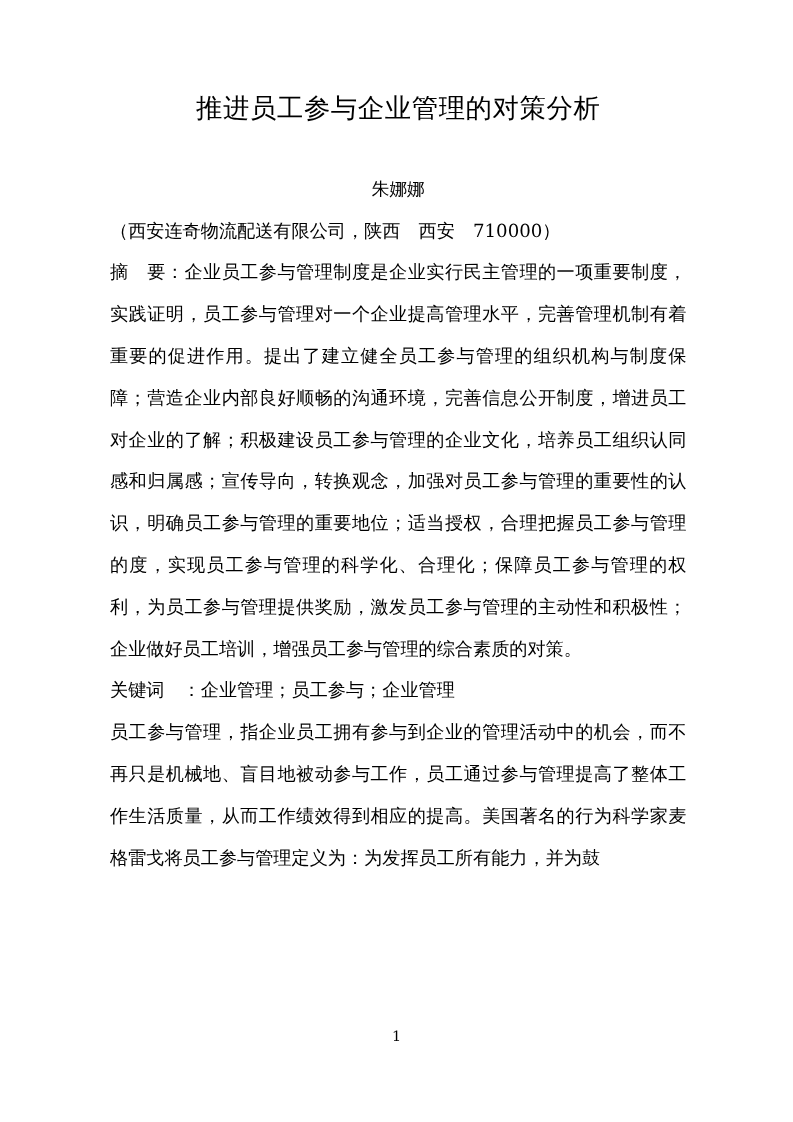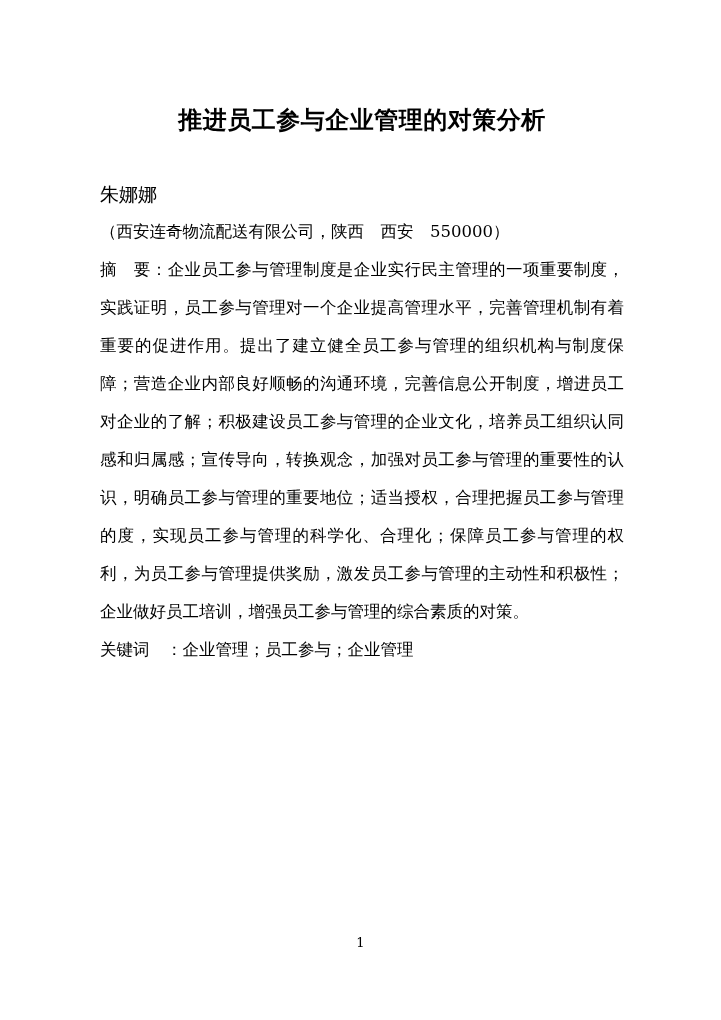--- a/index.html
+++ b/index.html
@@ -23,29 +23,30 @@
     position: absolute;
     left: 100px;
     top: 0;
     width: 524px;
   }
   .doc-title {
     font-size: 24px;
     line-height: 32px;
     text-align: center;
     margin: 0;
-    padding-top: 104px;
-    font-weight: bold;
+    padding-top: 82px;
+    font-weight: normal;
     letter-spacing: 0.5px;
   }
   .author {
-    font-size: 19px;
+    font-size: 16px;
     line-height: 38px;
     margin-top: 39px;
     white-space: pre;
+    text-align: center;
   }
   .affiliation {
     font-size: 16.5px;
     line-height: 38px;
     white-space: pre;
   }
   .abstract,
   .keywords,
   .idline,
   .body-para {
@@ -73,25 +74,26 @@
 <body>
 
 <div class="page">
 
   <div class="content">
 
     <h1 class="doc-title">推进员工参与企业管理的对策分析</h1>
 
     <div class="author">朱娜娜</div>
 
-    <div class="affiliation">（西安连奇物流配送有限公司，陕西　西安　550000）</div>
+    <div class="affiliation">（西安连奇物流配送有限公司，陕西　西安　710000）</div>
 
     <p class="abstract">摘　要：企业员工参与管理制度是企业实行民主管理的一项重要制度，实践证明，员工参与管理对一个企业提高管理水平，完善管理机制有着重要的促进作用。提出了建立健全员工参与管理的组织机构与制度保障；营造企业内部良好顺畅的沟通环境，完善信息公开制度，增进员工对企业的了解；积极建设员工参与管理的企业文化，培养员工组织认同感和归属感；宣传导向，转换观念，加强对员工参与管理的重要性的认识，明确员工参与管理的重要地位；适当授权，合理把握员工参与管理的度，实现员工参与管理的科学化、合理化；保障员工参与管理的权利，为员工参与管理提供奖励，激发员工参与管理的主动性和积极性；企业做好员工培训，增强员工参与管理的综合素质的对策。</p>
 
     <p class="keywords">关键词　：企业管理；员工参与；企业管理</p>
 
 
+    <p class="body-para">员工参与管理，指企业员工拥有参与到企业的管理活动中的机会，而不再只是机械地、盲目地被动参与工作，员工通过参与管理提高了整体工作生活质量，从而工作绩效得到相应的提高。美国著名的行为科学家麦格雷戈将员工参与管理定义为：为发挥员工所有能力，并为鼓</p>
 
   </div>
 
   <div class="page-number">1</div>
 
 </div>
 
 </body></html>

